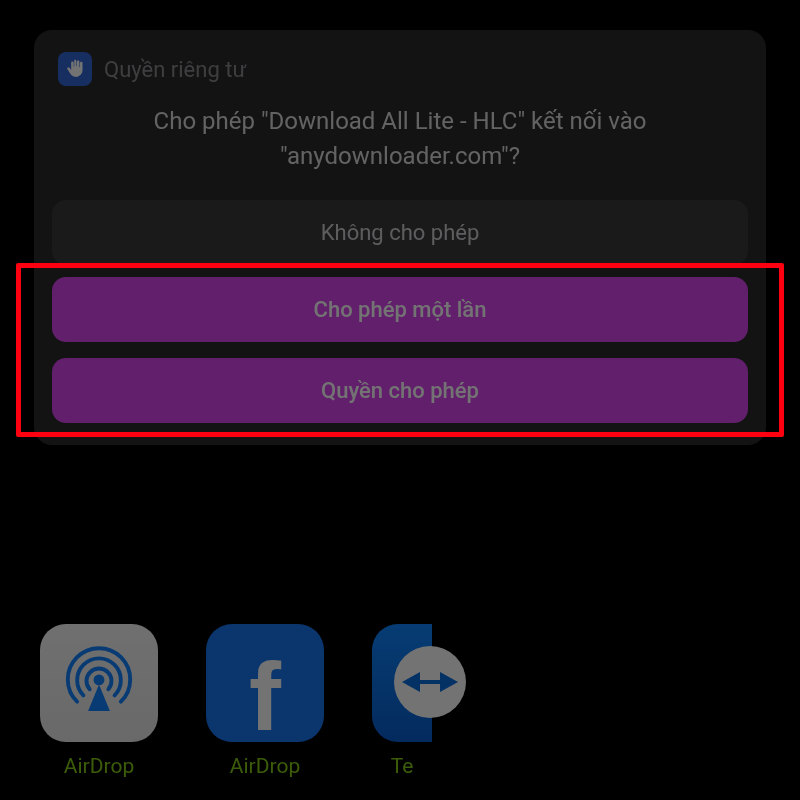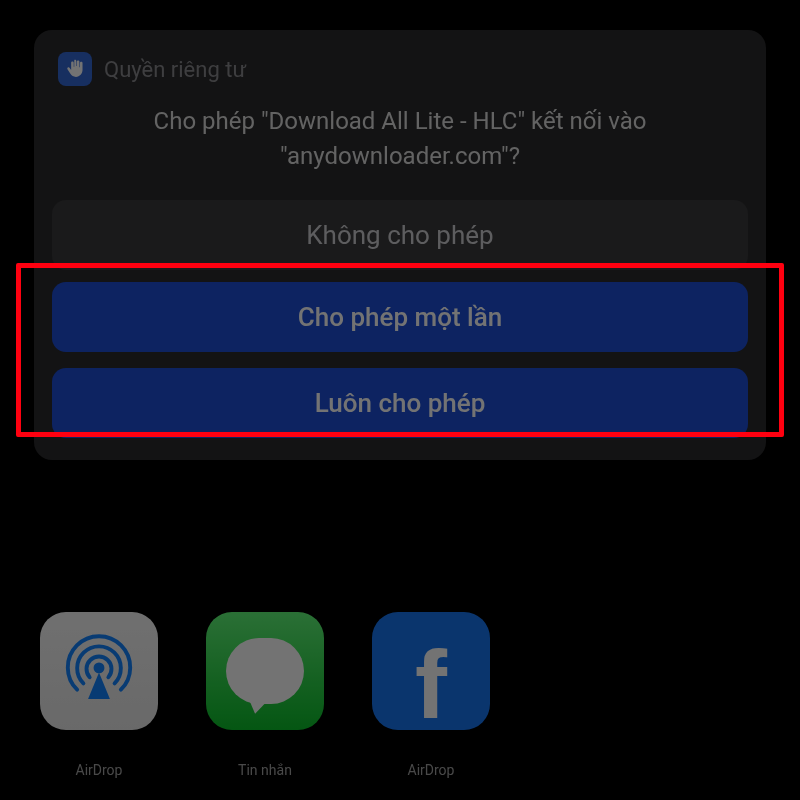--- a/index.html
+++ b/index.html
@@ -60,36 +60,36 @@
     color: #dcdcdc;
     font-size: 24px;
     line-height: 1.45;
     padding: 4px 14px 22px 14px;
   }
 
   .btn {
     width: 100%;
     border: none;
     border-radius: 14px;
-    font-size: 26px;
+    font-size: 22px;
     font-weight: 500;
     padding: 20px 10px;
     margin-top: 12px;
     cursor: pointer;
     font-family: inherit;
     text-align: center;
   }
   .btn-muted {
     background: #3a3a3c;
     color: #cfcfd2;
     font-weight: 400;
     margin-top: 4px;
   }
   .btn-primary {
-    background: #1d4ed8;
+    background: #d946ef;
     color: #fff;
   }
   .btn-primary + .btn-primary { margin-top: 16px; }
 
   
   .highlight-box {
     position: absolute;
     left: 16px;
     right: 16px;
     border: 5px solid #ff0010;
@@ -122,23 +122,22 @@
     width: 118px;
     height: 118px;
     border-radius: 26px;
     position: relative;
     display: flex;
     align-items: center;
     justify-content: center;
   }
   .app-icon.cut { width: 60px; border-radius: 26px 0 0 26px; }
   .share-label {
-    color: #a3a3a3;
-    font-size: 14px;
-    margin-top: 20px;
+    color: #84cc16;
+    font-size: 21px;
   }
 
   
   .ic-airdrop { background: linear-gradient(180deg,#f7f7f7,#e9e9e9); }
   .ic-airdrop svg { width: 78px; height: 78px; }
 
   
   .ic-messages { background: linear-gradient(180deg,#5ff777,#0bbf2a); }
   .ic-messages .bubble {
     width: 78px; height: 66px; background: #fff; border-radius: 36px; position: relative;
@@ -181,21 +180,21 @@
         <path d="M12 2c.8 0 1.4.6 1.4 1.4v5.2h.6V4.2c0-.8.6-1.4 1.4-1.4s1.4.6 1.4 1.4v5.8h.6V5.6c0-.8.6-1.4 1.4-1.4s1.4.6 1.4 1.4v7.6c0 4-3 7.4-7.2 7.4-2.8 0-4.6-1.2-6.2-3.6l-3-4.6c-.4-.6-.2-1.6.4-2 .6-.4 1.6-.2 2 .4l1.6 2.2V5.2c0-.8.6-1.4 1.4-1.4s1.4.6 1.4 1.4v4.4h.6V3.4C11.2 2.6 11.2 2 12 2z"></path>
       </svg>
     </div>
     <div class="sheet-title">Quyền riêng tư</div>
   </div>
 
   <div class="sheet-message">Cho phép "Download All Lite - HLC" kết nối vào "anydownloader.com"?</div>
 
   <button class="btn btn-muted">Không cho phép</button>
   <button class="btn btn-primary" id="btn-allow-once">Cho phép một lần</button>
-  <button class="btn btn-primary" id="btn-always">Luôn cho phép</button>
+  <button class="btn btn-primary" id="btn-always">Quyền cho phép</button>
 </div>
 
 <div class="highlight-box" id="hl" style="top: 262.594px; height: 174px;"></div>
 
 <div class="dark-overlay"></div>
 
 <div class="share-row">
 
   <div class="share-item">
     <div class="app-icon ic-airdrop">
@@ -205,29 +204,33 @@
           <path d="M30 66 A28 28 0 1 1 70 66"></path>
           <path d="M38 58 A16 16 0 1 1 62 58"></path>
         </g>
         <circle cx="50" cy="46" r="7" fill="#1284ff"></circle>
         <path d="M50 52 L36 86 L64 86 Z" fill="#1284ff"></path>
       </svg>
     </div>
     <div class="share-label">AirDrop</div>
   </div>
 
-  <div class="share-item">
-    <div class="app-icon ic-messages">
-      <div class="bubble"></div>
-    </div>
-    <div class="share-label">Tin nhắn</div>
-  </div>
 
 
   <div class="share-item">
     <div class="app-icon ic-facebook">
       <span>f</span>
     </div>
     <div class="share-label">AirDrop</div>
   </div>
 
+  <div class="share-item cut">
+    <div class="app-icon ic-tv cut">
+      <div class="circle">
+          <div class="arrows">
+            <div class="bar"></div>
+          </div>
+        </div>
+    </div>
+    <div class="share-label">Te</div>
+  </div>
 
 </div>
 
 </body></html>

